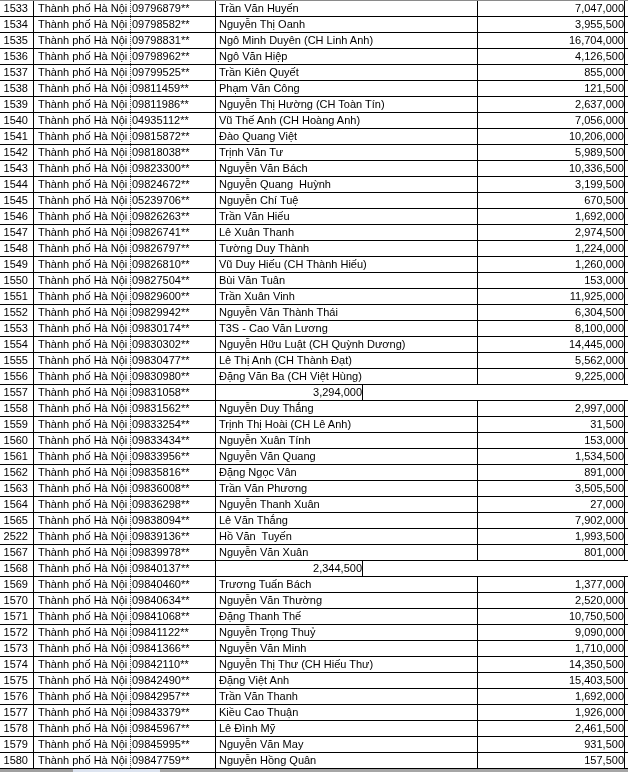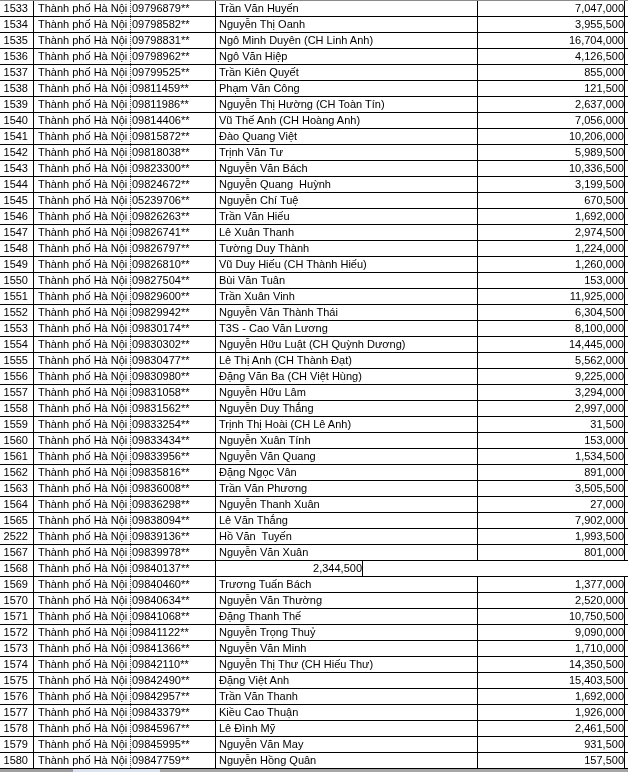--- a/index.html
+++ b/index.html
@@ -125,21 +125,21 @@
         <div class="cell no">1539</div>
         <div class="cell province">Thành phố Hà Nội</div>
         <div class="cell phone">09811986**</div>
         <div class="cell name">Nguyễn Thị Hường (CH Toàn Tín)</div>
         <div class="cell amount">2,637,000</div>
         <div class="cell spacer"></div>
       </div>
       <div class="row">
         <div class="cell no">1540</div>
         <div class="cell province">Thành phố Hà Nội</div>
-        <div class="cell phone">09814406**</div>
+        <div class="cell phone">04935112**</div>
         <div class="cell name">Vũ Thế Anh (CH Hoàng Anh)</div>
         <div class="cell amount">7,056,000</div>
         <div class="cell spacer"></div>
       </div>
       <div class="row">
         <div class="cell no">1541</div>
         <div class="cell province">Thành phố Hà Nội</div>
         <div class="cell phone">09815872**</div>
         <div class="cell name">Đào Quang Việt</div>
         <div class="cell amount">10,206,000</div>
@@ -262,21 +262,20 @@
         <div class="cell province">Thành phố Hà Nội</div>
         <div class="cell phone">09830980**</div>
         <div class="cell name">Đặng Văn Ba (CH Việt Hùng)</div>
         <div class="cell amount">9,225,000</div>
         <div class="cell spacer"></div>
       </div>
       <div class="row">
         <div class="cell no">1557</div>
         <div class="cell province">Thành phố Hà Nội</div>
         <div class="cell phone">09831058**</div>
-        <div class="cell name">Nguyễn Hữu Lâm</div>
         <div class="cell amount">3,294,000</div>
         <div class="cell spacer"></div>
       </div>
       <div class="row">
         <div class="cell no">1558</div>
         <div class="cell province">Thành phố Hà Nội</div>
         <div class="cell phone">09831562**</div>
         <div class="cell name">Nguyễn Duy Thắng</div>
         <div class="cell amount">2,997,000</div>
         <div class="cell spacer"></div>

